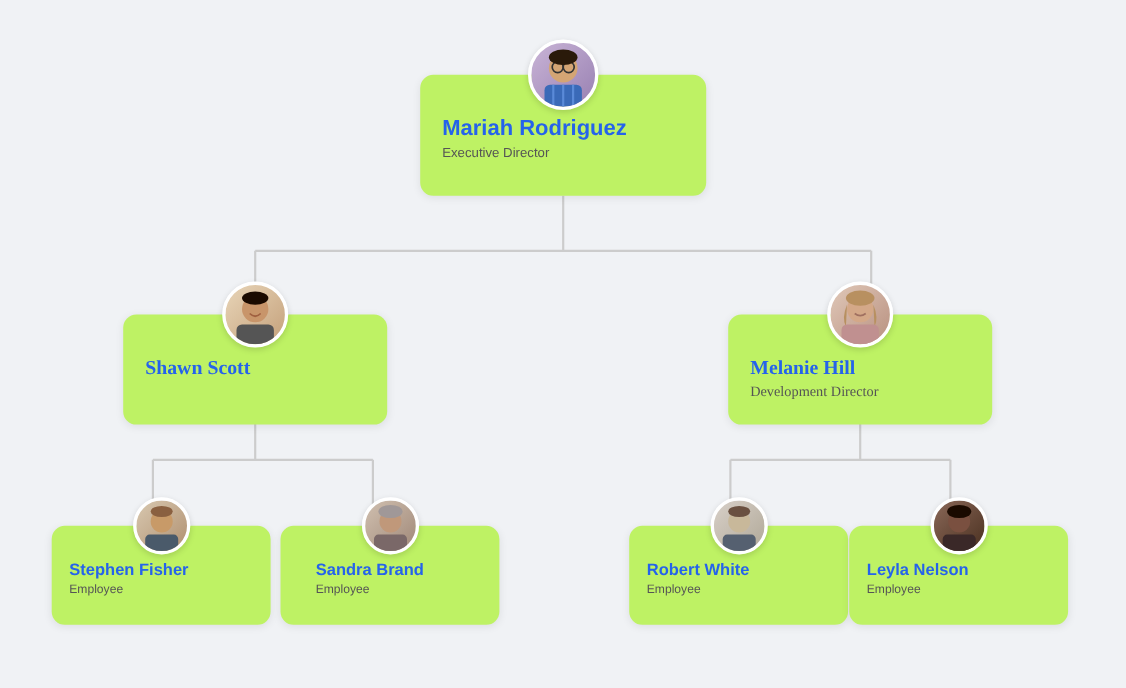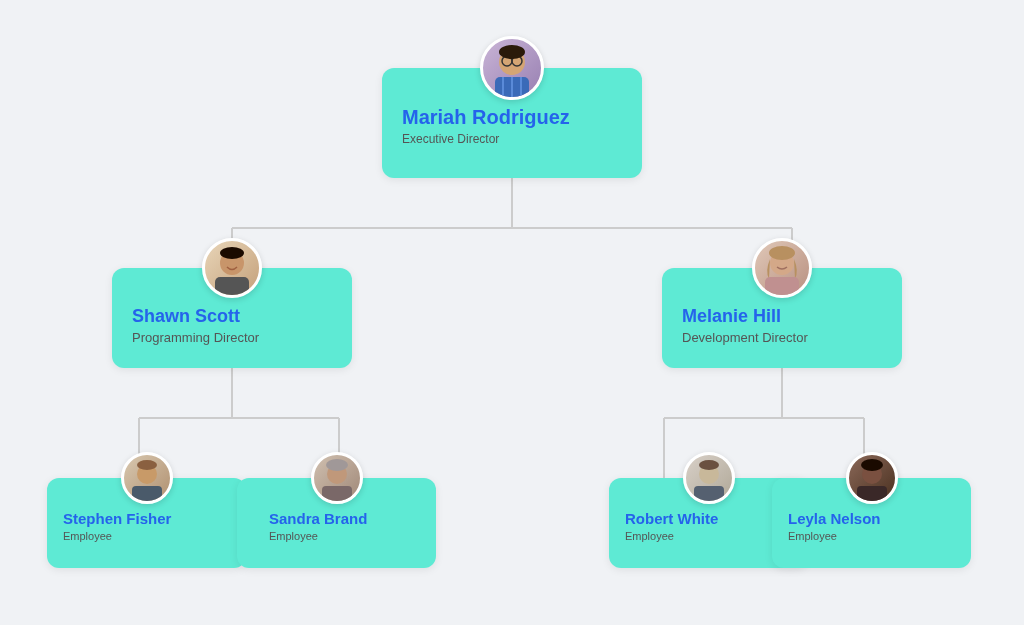--- a/index.html
+++ b/index.html
@@ -32,21 +32,21 @@
       top: 0;
       left: 0;
       width: 100%;
       height: 100%;
       pointer-events: none;
       z-index: 0;
     }
 
     .node {
       position: absolute;
-      background: #5eead4;
+      background: #bef264;
       border-radius: 12px;
       box-shadow: 0 2px 8px rgba(0,0,0,0.08);
       z-index: 1;
     }
 
     .node-avatar {
       width: 60px;
       height: 60px;
       border-radius: 50%;
       position: absolute;
@@ -93,21 +93,22 @@
       width: 64px;
       height: 64px;
       top: -32px;
     }
 
     
     .node-l2 {
       width: 240px;
       height: 100px;
       padding: 38px 37px 14px 20px;
-      top: 250px;
+      top: 268px;
+      font-family: Liberation Serif, serif;
     }
 
     .node-l2-left {
       left: 80px;
     }
 
     .node-l2-right {
       left: 630px;
     }
 
@@ -128,22 +129,22 @@
 
     
     .node-l3 {
       width: 199px;
       height: 90px;
       padding: 32px 16px 12px 16px;
       top: 460px;
     }
 
     .node-l3-1 { left: 15px; }
-    .node-l3-2 { left: 205px; padding-left: 32px; }
-    .node-l3-3 { left: 540px; margin-left: 37px; }
+    .node-l3-2 { left: 223px; padding-left: 32px; }
+    .node-l3-3 { left: 540px; }
     .node-l3-4 { left: 740px; }
 
     .node-l3 .node-name {
       font-size: 15px;
     }
 
     .node-l3 .node-role {
       font-size: 11px;
       margin-top: 3px;
     }
@@ -215,21 +216,20 @@
         <circle cx="27" cy="22" r="12" fill="#c8956a"></circle>
 
         <ellipse cx="27" cy="12" rx="12" ry="6" fill="#1a0a00"></ellipse>
 
         <path d="M22 26 Q27 31 32 26" fill="none" stroke="#a06040" stroke-width="1.5"></path>
 
         <rect x="10" y="36" width="34" height="18" rx="5" fill="#555"></rect>
       </svg>
     </div>
     <div class="node-name">Shawn Scott</div>
-    <div class="node-role">Programming Director</div>
   </div>
 
   <div class="node node-l2 node-l2-right">
     <div class="node-avatar" style="background: linear-gradient(135deg, #e0c8b8 0%, #b89080 100%);">
       <svg width="54" height="54" viewBox="0 0 54 54">
         <circle cx="27" cy="22" r="12" fill="#d4a888"></circle>
 
         <ellipse cx="27" cy="12" rx="13" ry="7" fill="#b89060"></ellipse>
         <path d="M15 18 Q10 30 14 38" fill="#b89060"></path>
         <path d="M39 18 Q44 30 40 38" fill="#b89060"></path>

